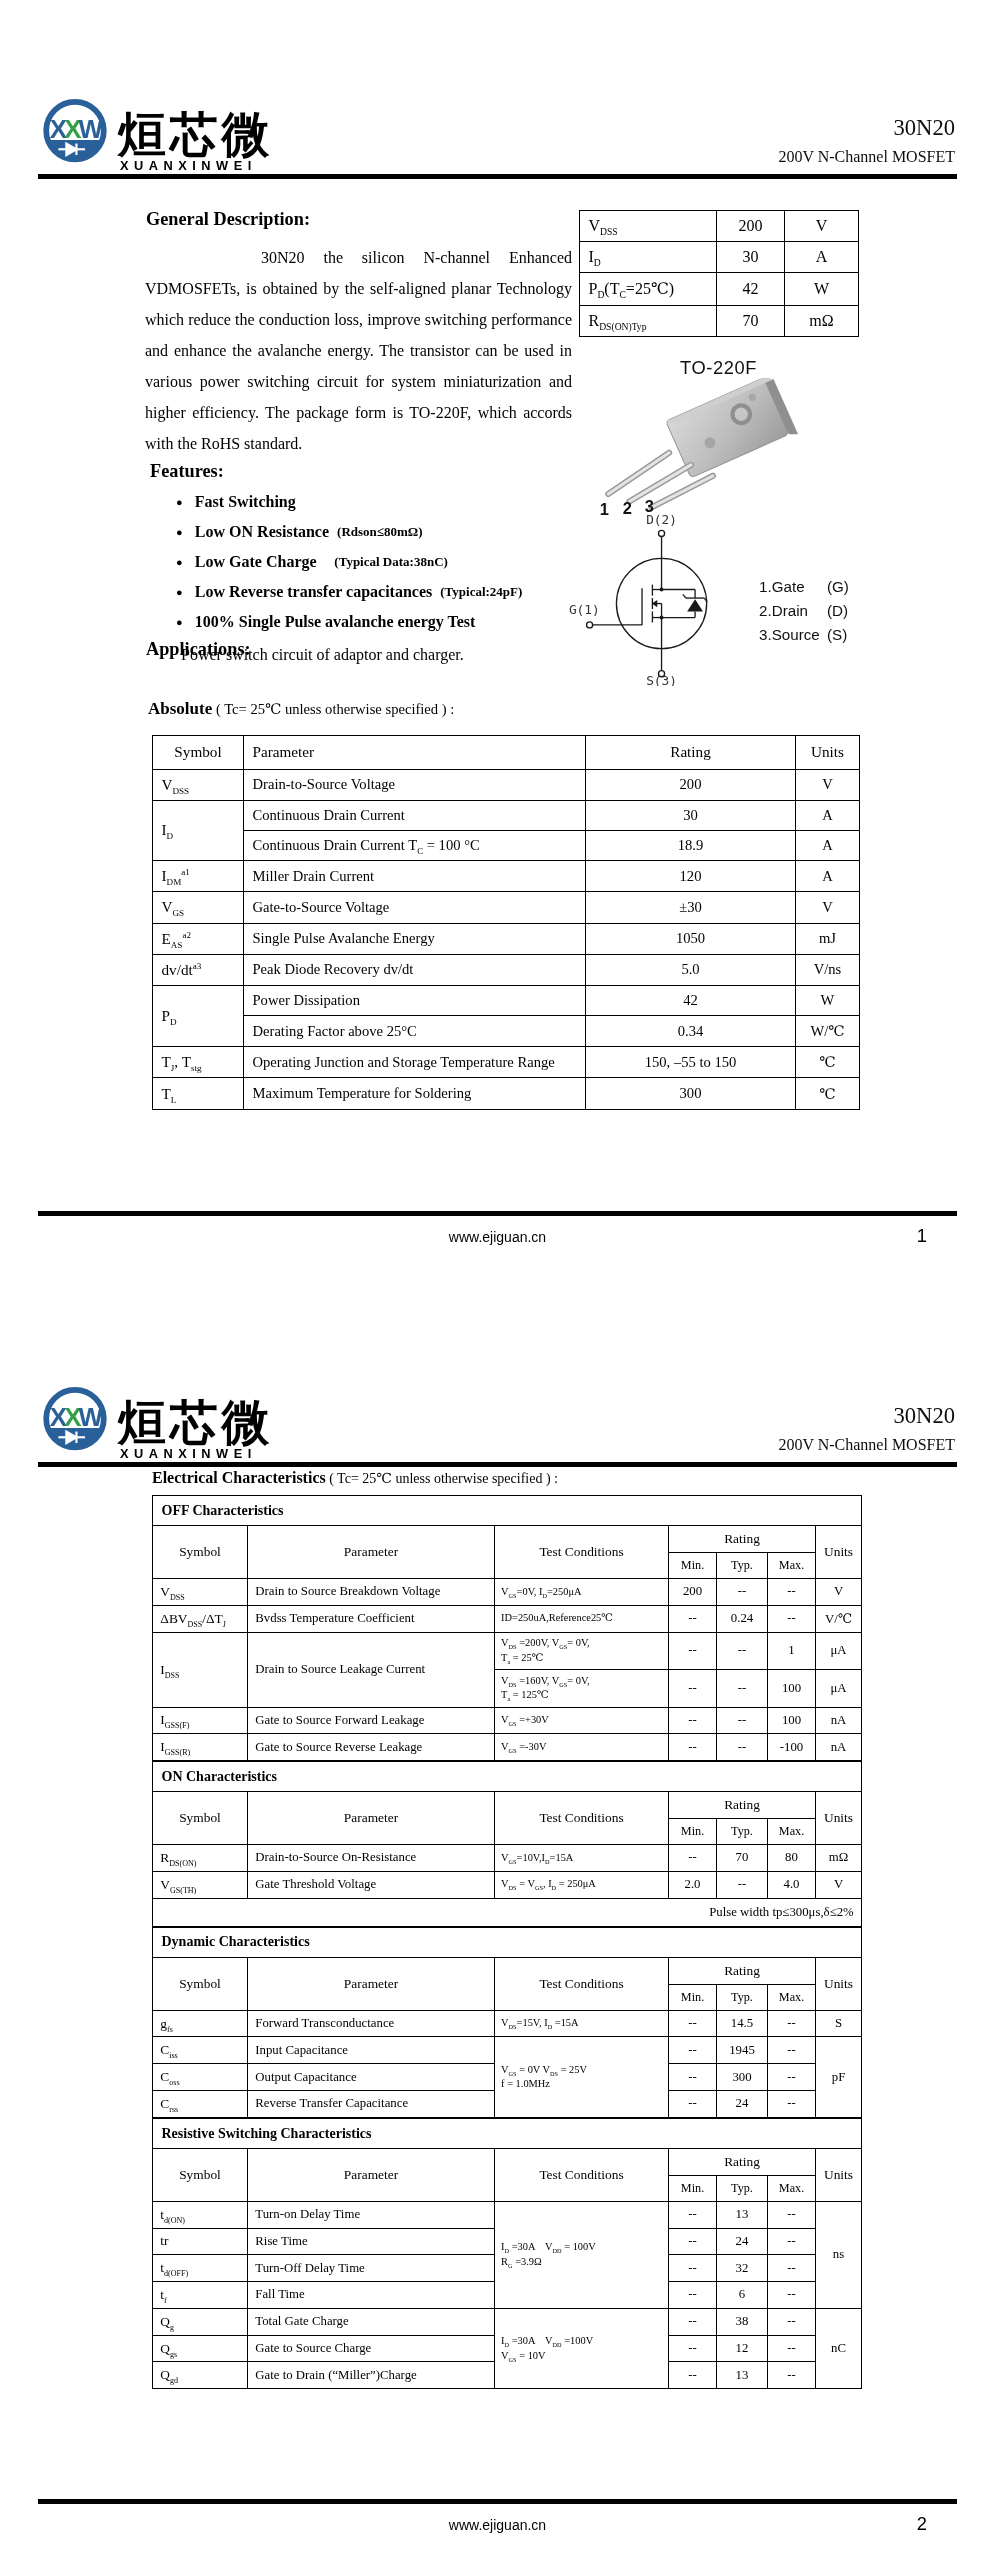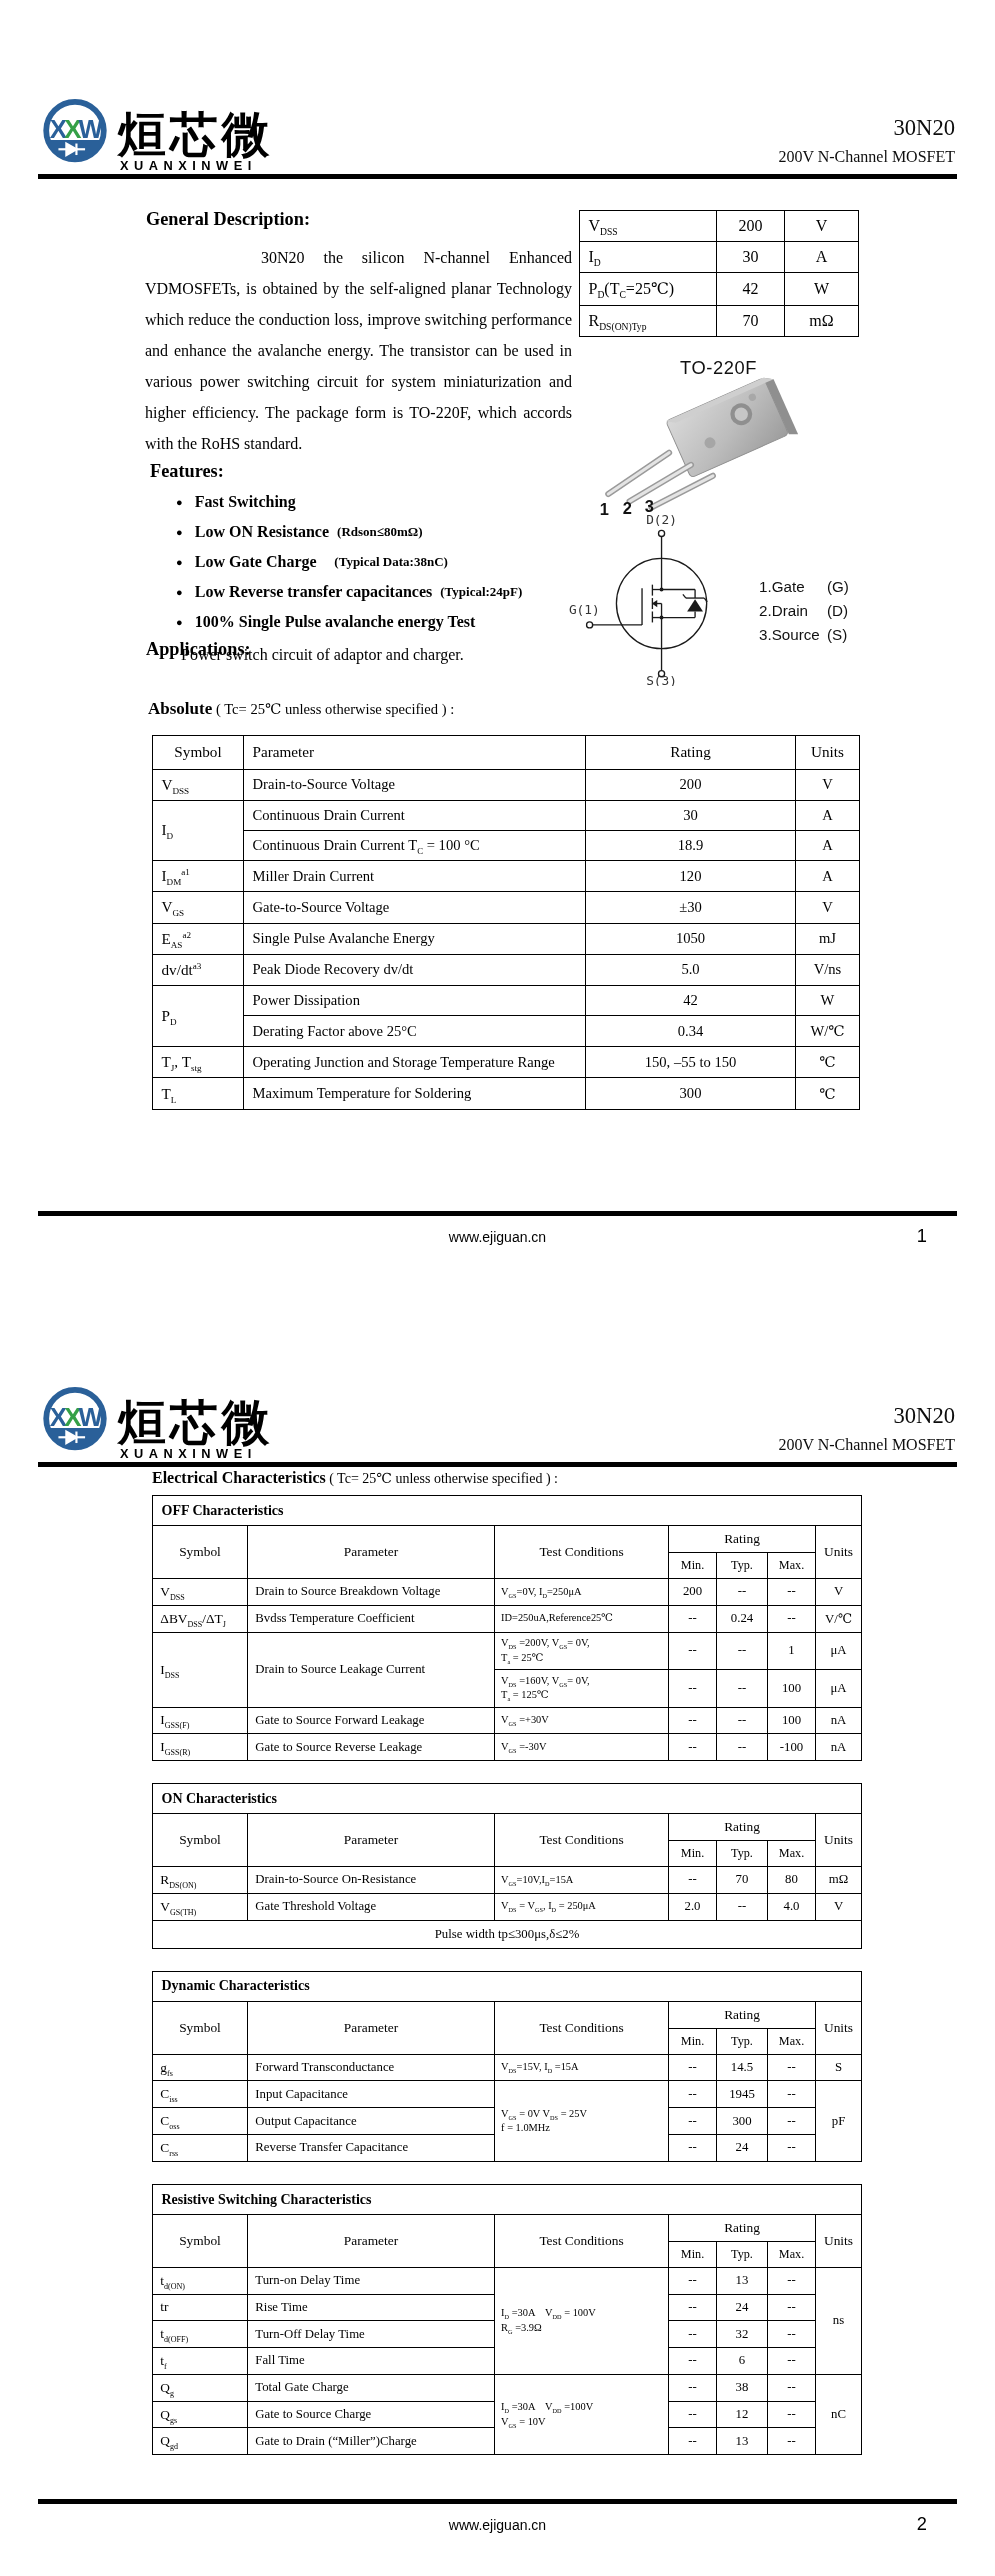--- a/index.html
+++ b/index.html
@@ -64,29 +64,29 @@
   .slbl{font:21px "DejaVu Sans Mono","Liberation Mono",monospace;fill:#333;}
   .pin-legend{position:absolute;left:759px;top:578px;font-size:15.2px;color:#111;
               font-family:"Liberation Sans","DejaVu Sans",sans-serif;}
   .pl-row{height:24px;}
   .pl-num{display:inline-block;min-width:68px;}
 
   
   .ec-title{position:absolute;left:152px;top:181px;font-size:14px;}
   .ec-title b{font-size:16px;}
   .p2wrap{position:absolute;left:152px;top:207px;width:707px;}
-  .t2{width:100%;border:1.8px solid #000;table-layout:fixed;margin-bottom:22px;}
+  .t2{width:100%;border:1.8px solid #000;table-layout:fixed;}
   .t2 th{border:1.2px solid #000;font-weight:normal;font-size:13.4px;padding:4.9px 3.7px;}
   .t2 th.ttitle{font-weight:bold;font-size:14px;text-align:left;padding:6.7px 8.5px;}
   .t2 th.small{font-size:12.2px;}
   .t2 td{border:1.2px solid #000;font-size:12.8px;text-align:center;padding:4.9px 3.7px;}
   .t2 td.l{text-align:left;padding-left:7.3px;}
   .t2 td.sym{font-size:13.4px;}
   .t2 td.tc{font-size:10.4px;text-align:left;padding:3.7px 6.1px;white-space:pre-wrap;line-height:1.4;}
-  .t2 td.note{text-align:center;font-size:12.8px;padding:6.1px 7.3px;}
+  .t2 td.note{text-align:right;font-size:12.8px;padding:6.1px 7.3px;}
 </style>
 </head>
 <body>
 
 <div class="page">
 
   <div class="logo">
     <svg class="badge" viewBox="0 0 100 100">
       <circle cx="50" cy="48" r="40" fill="none" stroke="#2a6099" stroke-width="8"></circle>
       <path d="M 13 61 A 40 40 0 0 0 87 61 Z" fill="#2a6099"></path>

